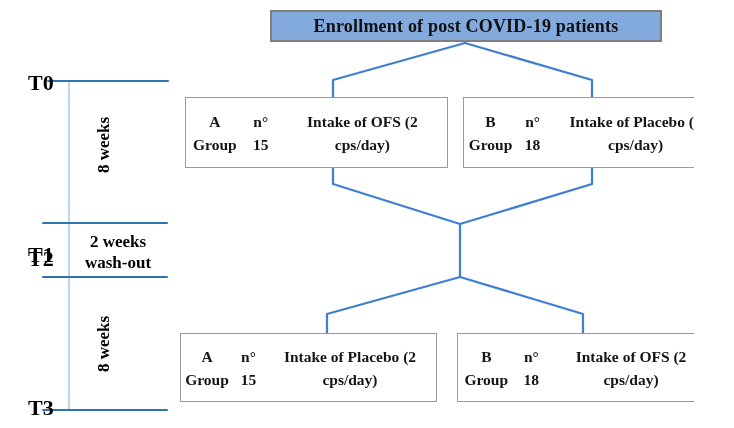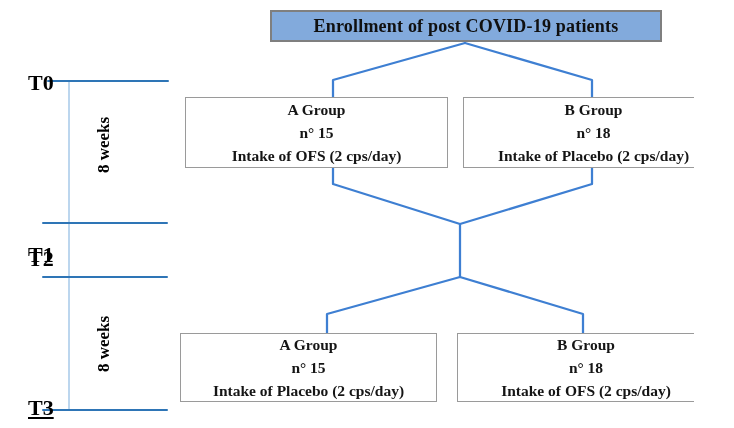--- a/index.html
+++ b/index.html
@@ -25,39 +25,39 @@
     box-sizing: border-box;
     display: flex; align-items: center; justify-content: center;
     font-weight: bold; font-size: 18px; color: #101010;
     letter-spacing: 0.2px;
   }
   .group-box {
     position: absolute;
     background: #ffffff;
     border: 1.5px solid var(--box-border, #9a9a9a);
     box-sizing: border-box;
-    display: flex; flex-direction: column; align-items: center; justify-content: center;
+    display: flex; flex-direction: row; align-items: center; justify-content: center;
     font-weight: bold; font-size: 15.5px; color: #151515;
     line-height: 23px; text-align: center;
   }
   #box-a1 { left: 185px; top: 97px;  width: 263px; height: 71px; }
   #box-b1 { left: 463px; top: 97px;  width: 261px; height: 71px; }
   #box-a2 { left: 180px; top: 333px; width: 257px; height: 69px; }
   #box-b2 { left: 457px; top: 333px; width: 258px; height: 69px; }
 
   .t-label {
     position: absolute;
     left: 28px; width: 44px;
     font-weight: bold; font-size: 22px; color: #000000;
     line-height: 1; text-align: left;
   }
   #t0 { top: 72px; }
   #t1 { top: 206px; margin-top: 38px; }
   #t2 { top: 248px; }
-  #t3 { top: 397px; text-decoration: underline; }
+  #t3 { top: 397px; }
 
   .period-label {
     position: absolute;
     width: 120px; height: 20px;
     left: 44px;
     transform: rotate(-90deg);
     font-weight: bold; font-size: 17px; color: #000000;
     text-align: center; line-height: 20px;
   }
   #period1 { top: 135px; }
@@ -124,17 +124,19 @@
   </div>
 
   <div id="t0" class="t-label">T0</div>
   <div id="t1" class="t-label">T1</div>
   <div id="t2" class="t-label">T2</div>
   <div id="t3" class="t-label">T3</div>
 
   <div id="period1" class="period-label">8 weeks</div>
 
   <div class="washout-label">
+    <div>2 weeks</div>
+    <div>wash-out</div>
   </div>
 
   <div id="period2" class="period-label">8 weeks</div>
 
 </div>
 
 </body></html>

